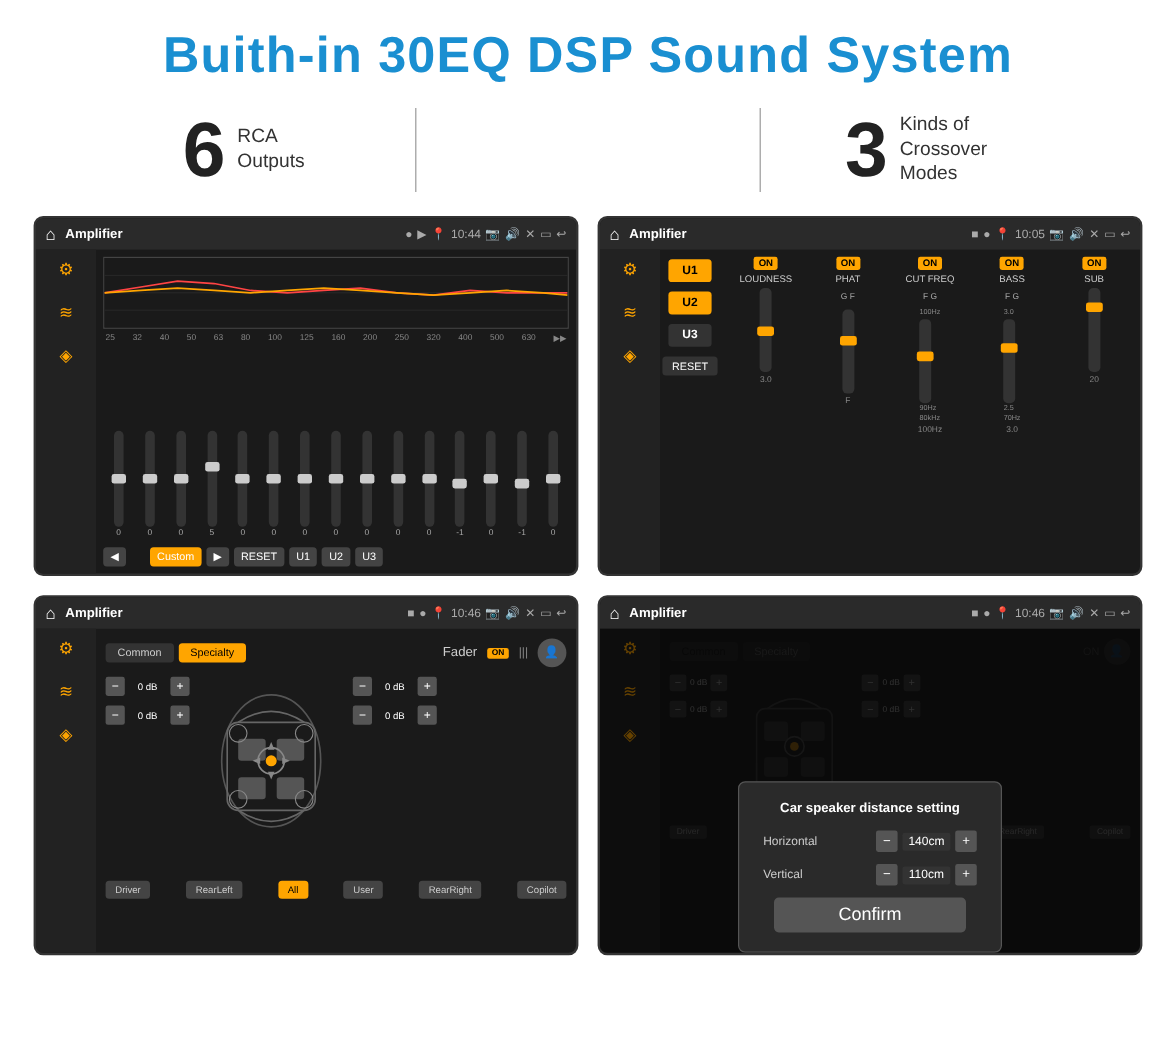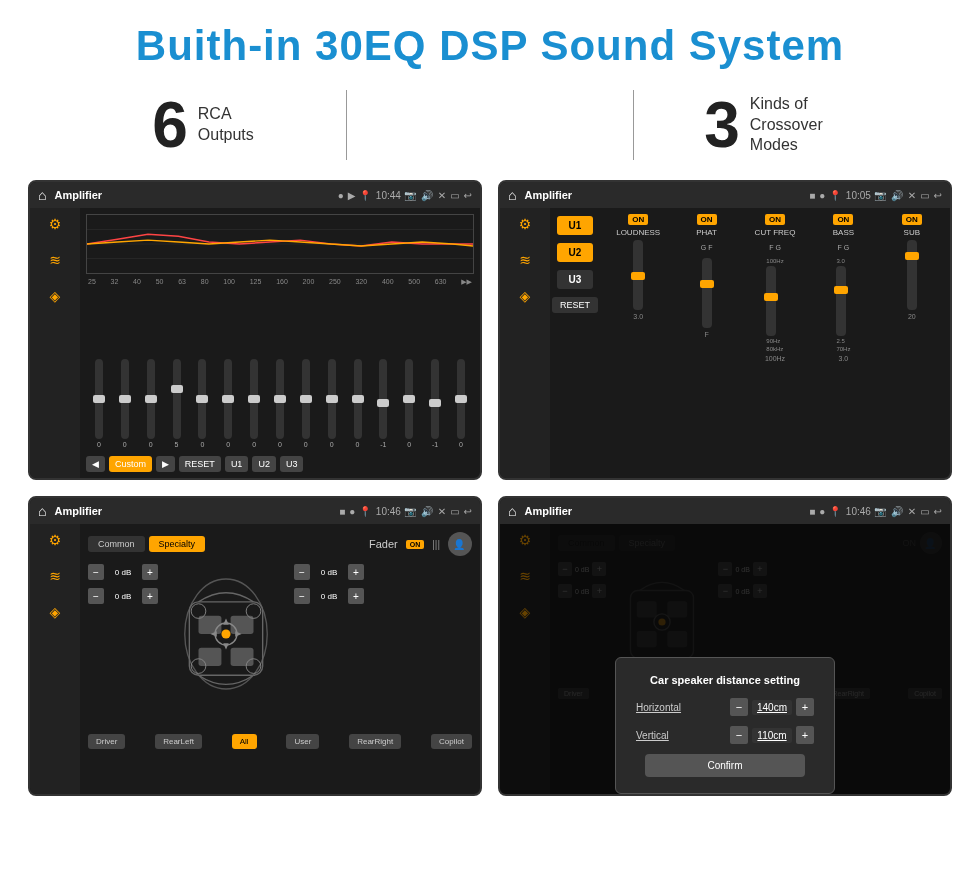--- a/index.html
+++ b/index.html
@@ -207,20 +207,21 @@
       color: #fff;
       border: none;
       padding: 3px 6px;
       font-size: 9px;
       border-radius: 3px;
       cursor: pointer;
     }
 
     .eq-btn.active {
       background: #ffa500;
+      margin-left: 16px;
     }
 
     
     .screen2-body {
       display: flex;
       height: calc(100% - 26px);
     }
 
     .s2-left {
       width: 50px;
@@ -501,21 +502,20 @@
       align-items: center;
       justify-content: space-between;
       margin-bottom: 10px;
       gap: 8px;
     }
 
     .dialog-row-label {
       color: #ccc;
       font-size: 10px;
       min-width: 55px;
-      text-decoration: underline;
     }
 
     .dialog-stepper {
       display: flex;
       align-items: center;
       gap: 4px;
     }
 
     .step-btn {
       background: #555;
@@ -532,29 +532,28 @@
     }
 
     .step-val {
       color: #fff;
       font-size: 10px;
       min-width: 40px;
       text-align: center;
       background: #333;
       padding: 2px 4px;
       border-radius: 2px;
-      text-decoration: underline;
     }
 
     .confirm-btn {
       background: #555;
       color: #fff;
       border: none;
       padding: 6px 20px;
-      font-size: 10px;
+      font-size: 15px;
       border-radius: 4px;
       cursor: pointer;
       display: block;
       margin: 0 auto 0;
       width: 90%;
     }
 
     
     .s4-bg {
       flex: 1;

